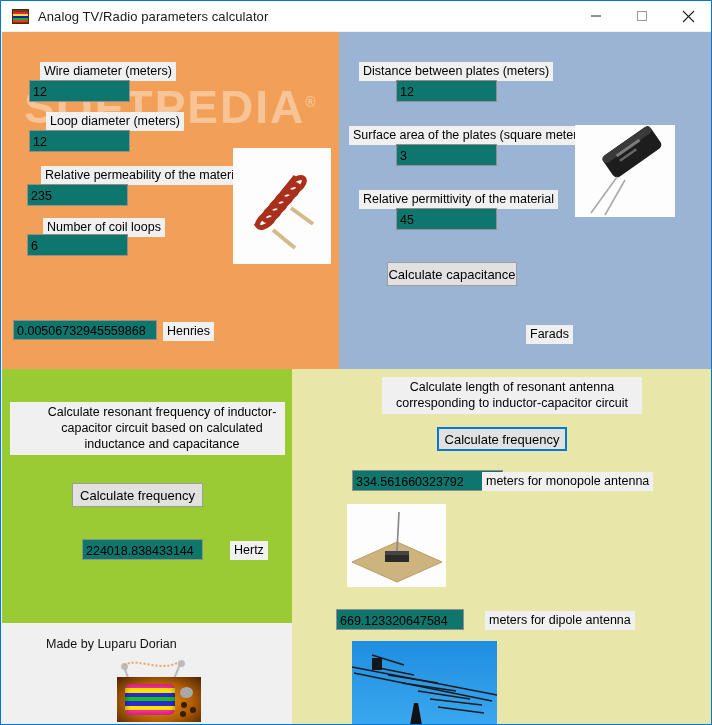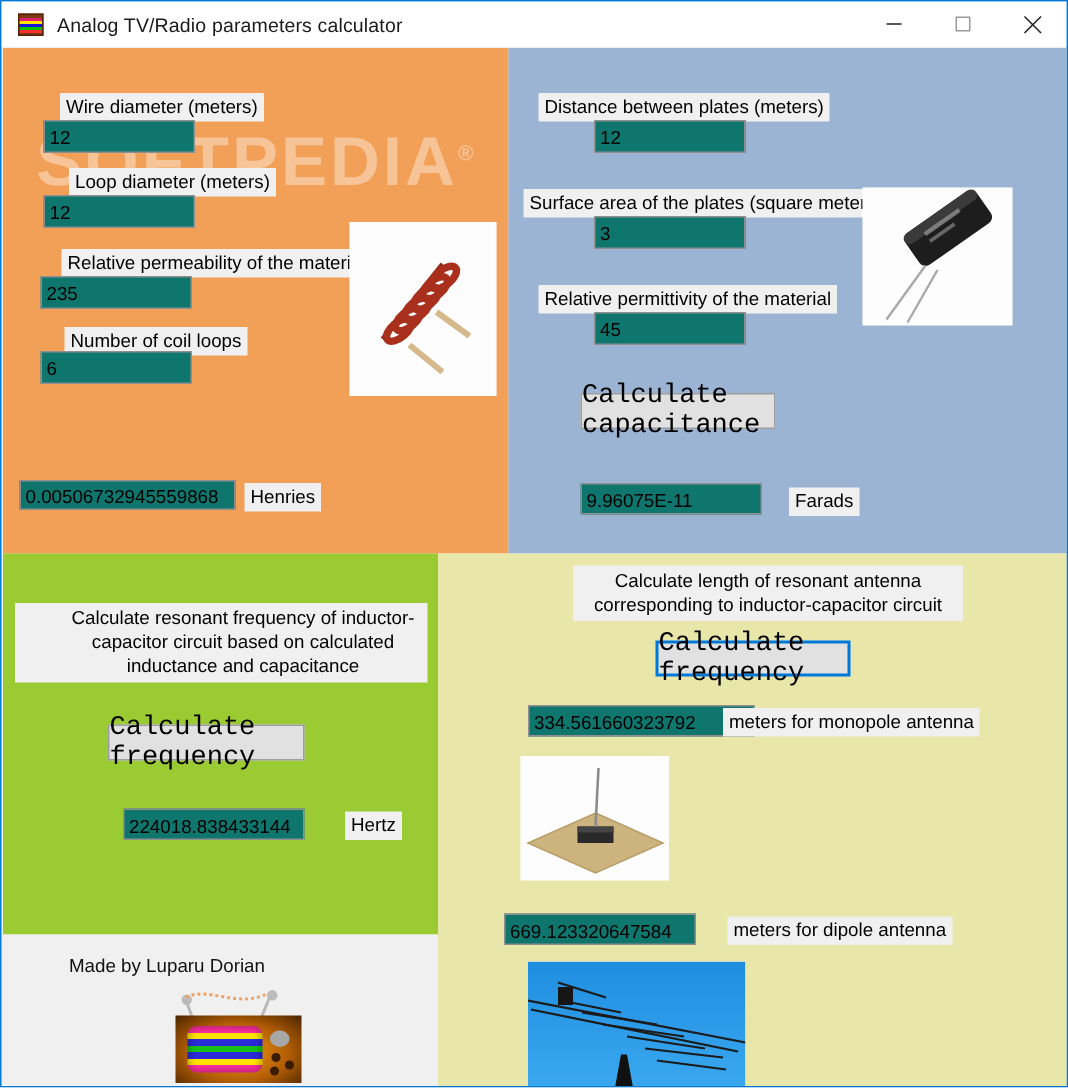--- a/index.html
+++ b/index.html
@@ -73,23 +73,23 @@
     box-sizing:border-box;
     font-size:12.5px;color:#000;
     padding:2px 0 0 3px;
     display:flex;align-items:center;
     overflow:hidden;white-space:nowrap;
     font-family:"Liberation Sans","DejaVu Sans",sans-serif;
   }
   .wf-button{
     position:absolute;box-sizing:border-box;
     background:#e1e1e1;border:1px solid #9e9e9e;
-    font-size:18px;color:#000;
+    font-size:13px;color:#000;
     display:flex;align-items:center;justify-content:center;
-    font-family:Liberation Mono, monospace;
+    font-family:Liberation Sans, sans-serif;
   }
   .wf-button.focused{border:2px solid #0078d7;background:#e1e1e1;}
   
   .pic{position:absolute;background:#ffffff;box-sizing:border-box;overflow:hidden;}
   
   
   .made-by{
     position:absolute;left:45px;top:636px;font-size:12.5px;color:#111;
     white-space:nowrap;
   }
@@ -193,21 +193,20 @@
     <div class="wf-input" style="left:57px;top:48px;width:101px;height:22px;">12</div>
 
     <div class="wf-label" style="left:10px;top:94px;">Surface area of the plates (square meters)</div>
     <div class="wf-input" style="left:57px;top:112px;width:101px;height:22px;">3</div>
 
     <div class="wf-label" style="left:20px;top:158px;">Relative permittivity of the material</div>
     <div class="wf-input" style="left:57px;top:176px;width:101px;height:22px;">45</div>
 
     <div class="wf-button" style="left:48px;top:230px;width:130px;height:24px;">Calculate capacitance</div>
 
-    <div class="wf-input" style="left:48px;top:290px;width:121px;height:21px;">9.96075E-11</div>
     <div class="wf-label" style="left:187px;top:293px;">Farads</div>
 
     <div class="pic" style="left:236px;top:93px;width:100px;height:92px;">
       <svg width="100" height="92" viewBox="0 0 100 92">
         <rect width="100" height="92" fill="#fdfdfd"></rect>
         <g transform="rotate(-35 58 30)">
           <rect x="30" y="14" width="58" height="26" rx="5" fill="#1d1d1d"></rect>
           <rect x="30" y="14" width="58" height="8" rx="4" fill="#3a3a3a"></rect>
           <rect x="44" y="20" width="28" height="3" fill="#9a9a9a" opacity=".7"></rect>
           <rect x="44" y="26" width="20" height="2.5" fill="#9a9a9a" opacity=".6"></rect>

